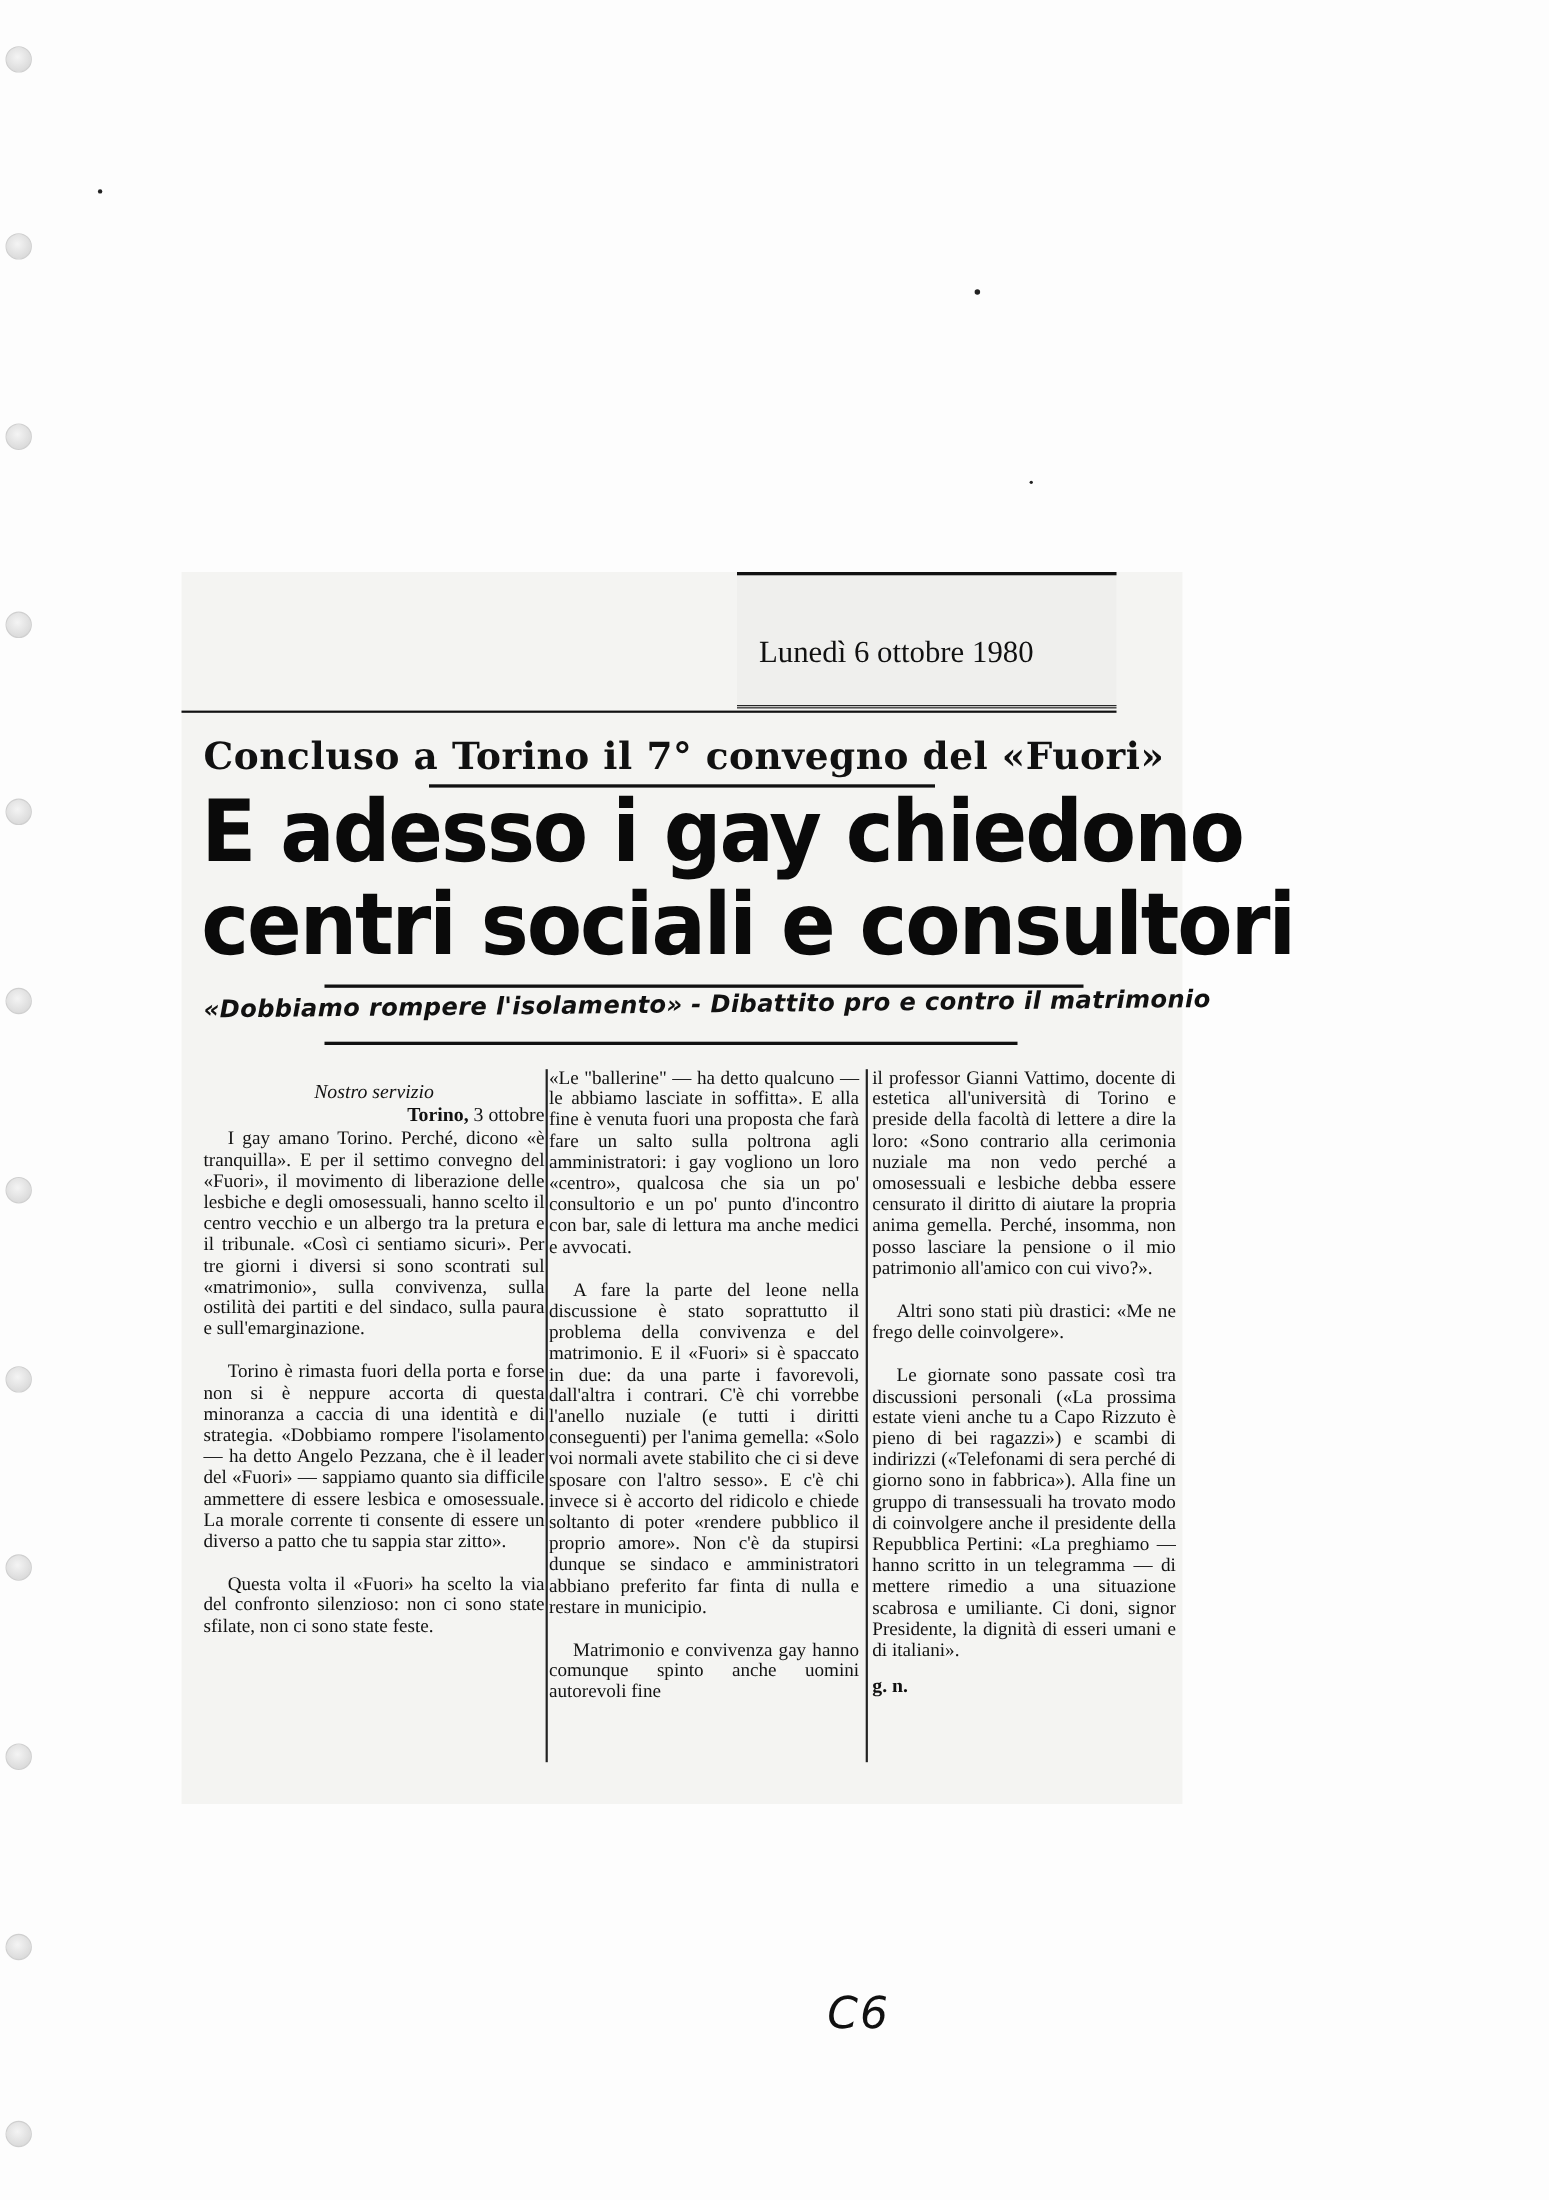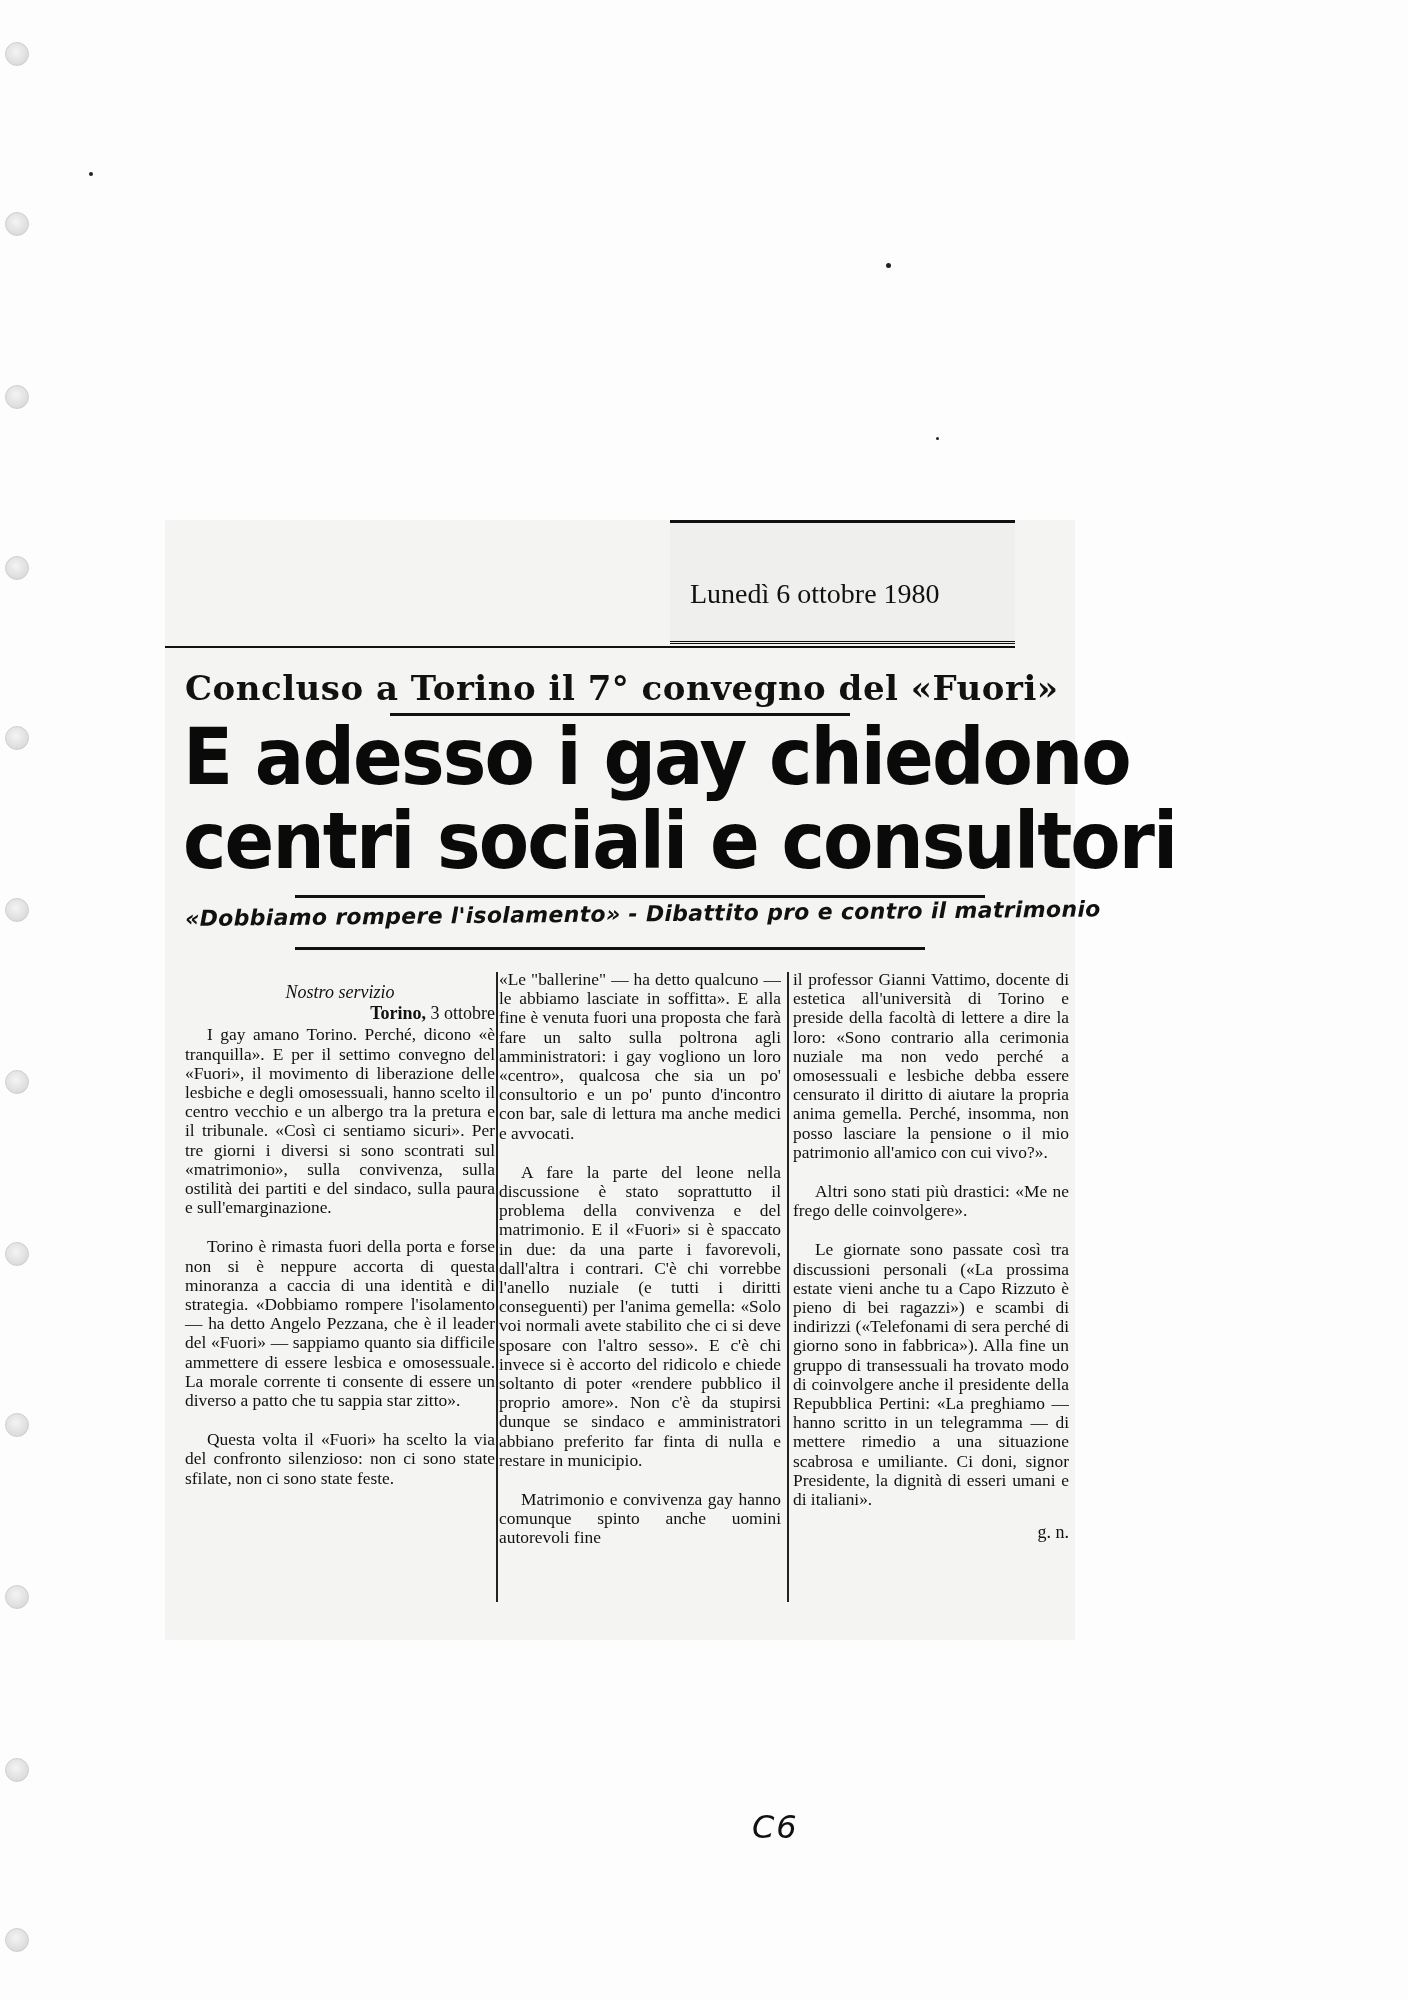--- a/index.html
+++ b/index.html
@@ -92,26 +92,26 @@
     .col3 { left: 628px; width: 276px; }
     .col-divider {
       position: absolute; top: 452px; height: 630px; border-left: 2px solid #222;
     }
     .byline-service {
       text-align: center; font-style: italic; font-size: 18px; margin: 13px 0 2px 0;
     }
     .dateline { text-align: right; font-size: 18px; margin-bottom: 2px; }
     .dateline b { font-weight: bold; }
     .signature {
-      text-align: right; font-weight: normal; font-size: 18px; margin-top: 14px;
+      text-align: left; font-weight: bold; font-size: 18px; margin-top: 14px;
     }
 
     .page-mark {
       position: absolute; left: 752px; top: 1808px;
-      font-family: "DejaVu Sans", sans-serif; font-size: 32px; font-style: italic;
+      font-family: "DejaVu Sans", sans-serif; font-size: 40px; font-style: italic;
       color: #111; letter-spacing: 2px;
     }
   </style>
 </head>
 <body>
 
 <div class="hole" style="top:42px"></div>
 <div class="hole" style="top:212px"></div>
 <div class="hole" style="top:385px"></div>
 <div class="hole" style="top:556px"></div>

